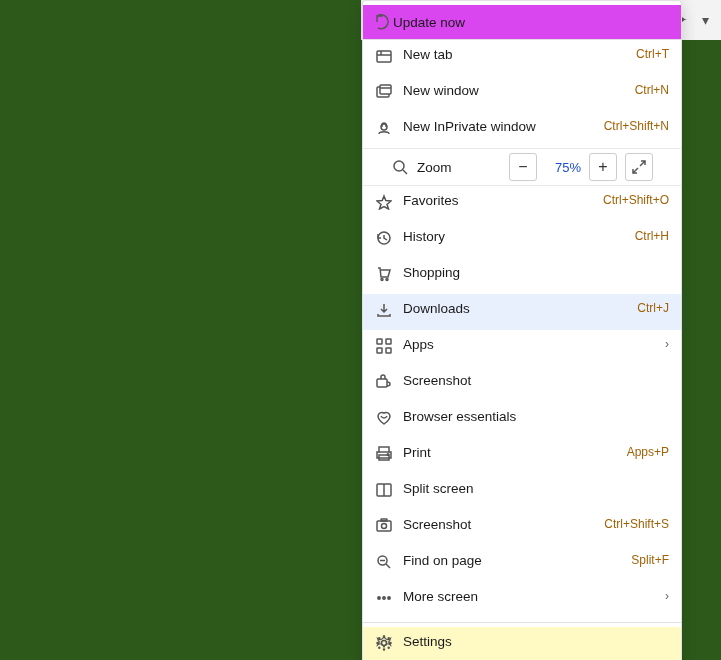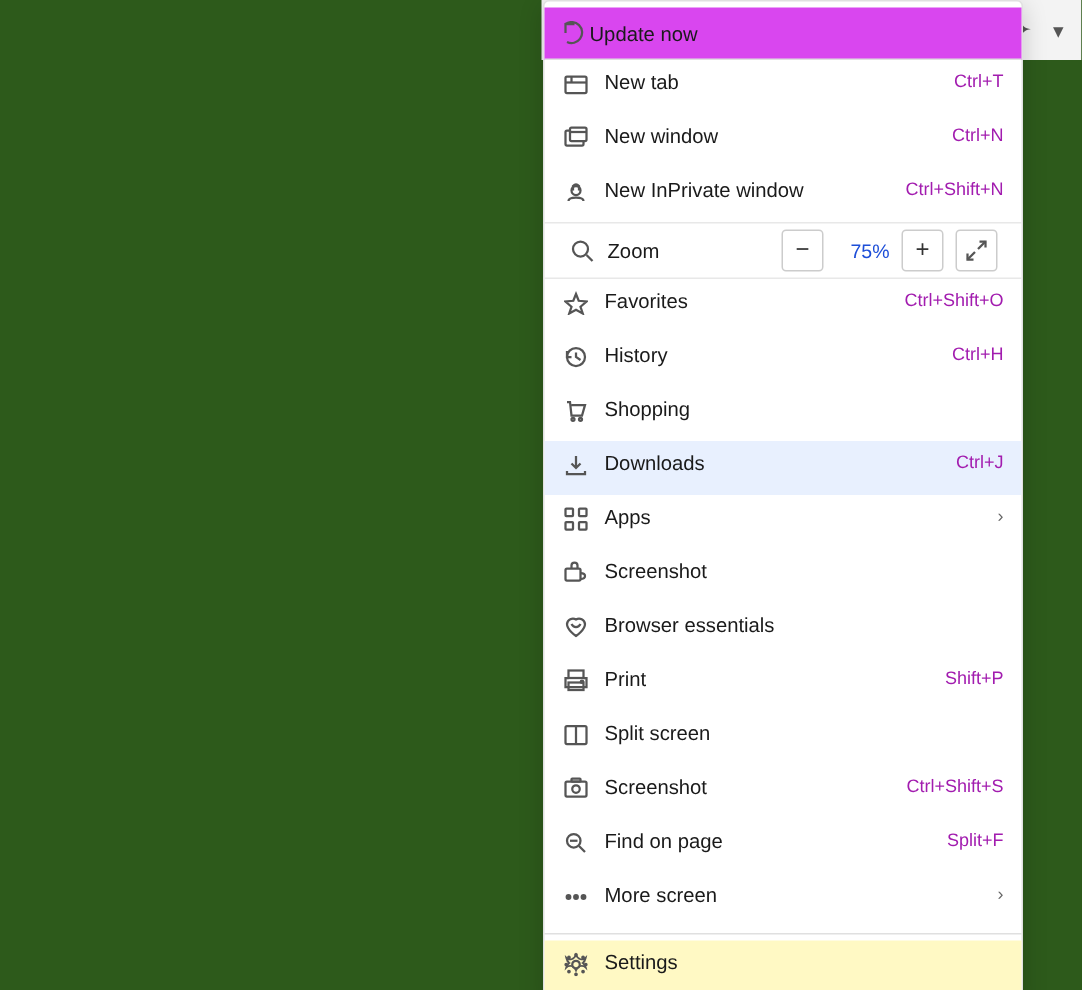--- a/index.html
+++ b/index.html
@@ -73,21 +73,21 @@
       color: #555;
     }
 
     .menu-item-label {
       flex: 1;
       color: #1a1a1a;
       font-size: 13.5px;
     }
 
     .menu-item-shortcut {
-      color: #a21caf;
+      color: #a16207;
       font-size: 12px;
       margin-left: auto;
       white-space: nowrap;
     }
 
     .menu-item-arrow {
       color: #666;
       font-size: 12px;
       margin-left: 4px;
     }
@@ -110,21 +110,21 @@
 
     .menu-item-update .menu-item-label {
       font-size: 13.5px;
       color: #1a1a1a;
     }
 
     
     .zoom-row {
       display: flex;
       align-items: center;
-      padding: 4px 16px;
+      padding: 4px 28px;
       border-bottom: 1px solid #e8e8e8;
       border-top: 1px solid #e8e8e8;
       gap: 8px;
       min-height: 38px;
     }
 
     .zoom-label {
       flex: 1;
       color: #1a1a1a;
       font-size: 13.5px;
@@ -338,21 +338,21 @@
   <div class="menu-item">
     <span class="menu-item-icon">
       <svg viewBox="0 0 16 16" fill="none" stroke="#555" stroke-width="1.5">
         <rect x="3" y="1" width="10" height="5"></rect>
         <rect x="3" y="9" width="10" height="5"></rect>
         <path d="M3 6 L1 6 L1 12 L15 12 L15 6 L13 6"></path>
         <circle cx="12" cy="8.5" r="0.8" fill="#555"></circle>
       </svg>
     </span>
     <span class="menu-item-label">Print</span>
-    <span class="menu-item-shortcut">Shift+P</span>
+    <span class="menu-item-shortcut">Apps+P</span>
   </div>
 
   <div class="menu-item">
     <span class="menu-item-icon">
       <svg viewBox="0 0 16 16" fill="none" stroke="#555" stroke-width="1.5">
         <rect x="1" y="2" width="14" height="12" rx="1"></rect>
         <line x1="8" y1="2" x2="8" y2="14"></line>
       </svg>
     </span>
     <span class="menu-item-label">Split screen</span>

